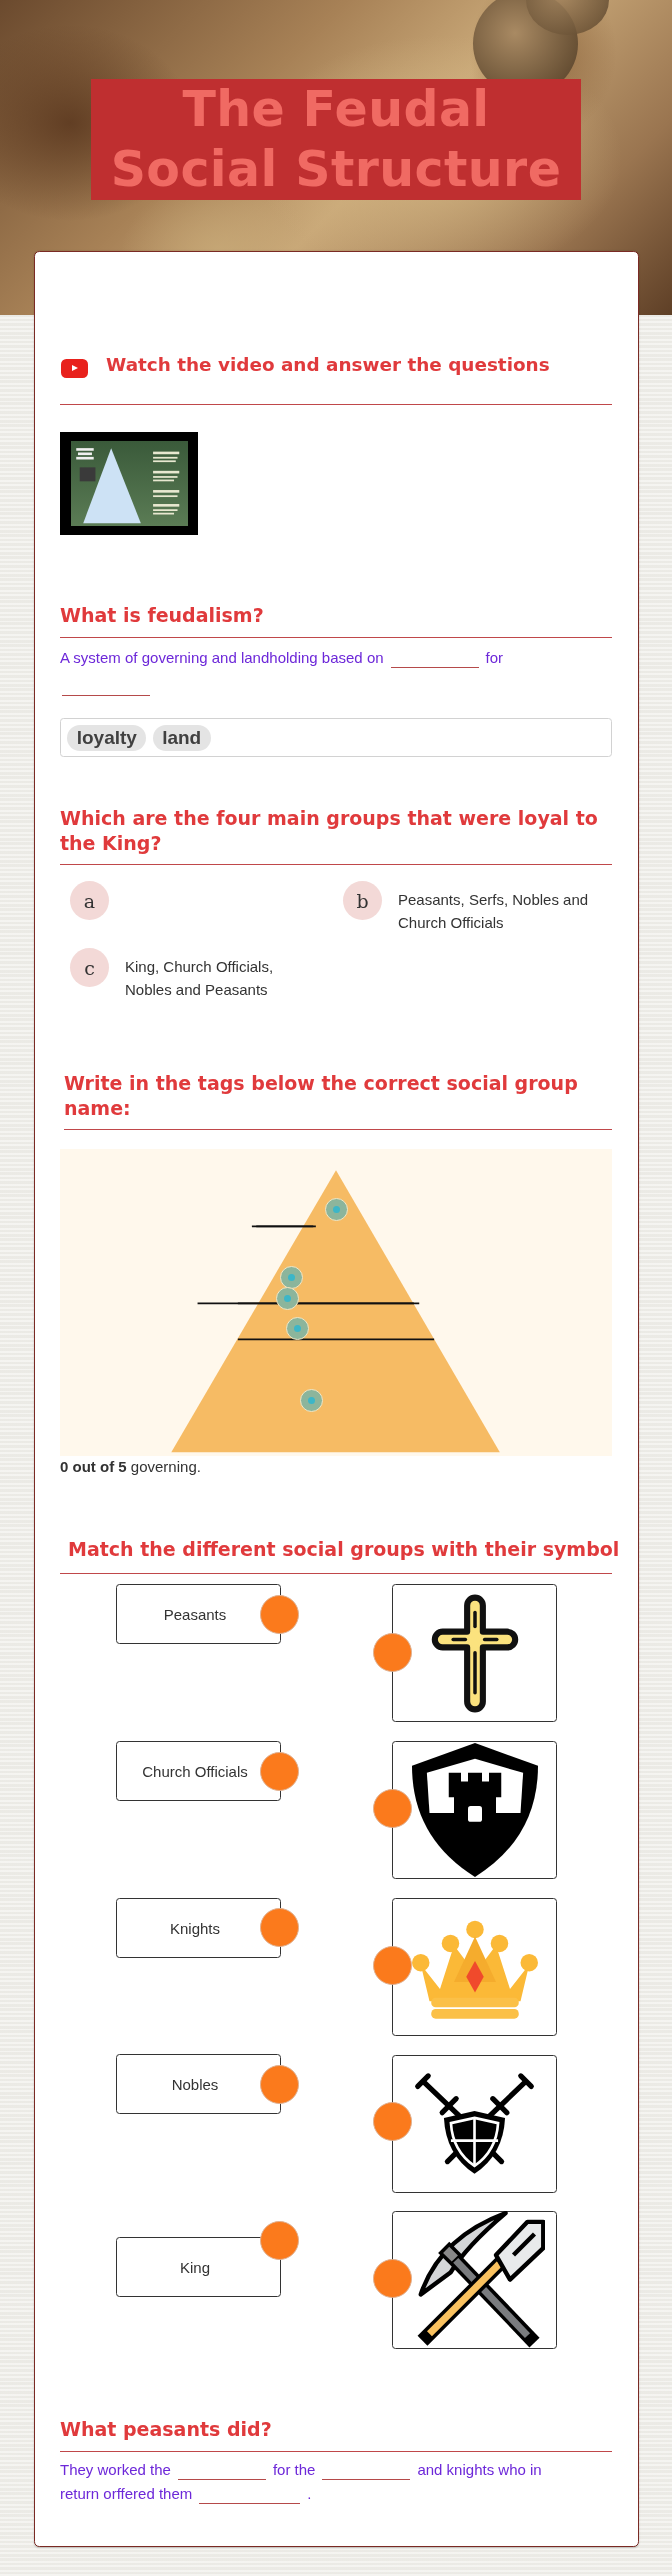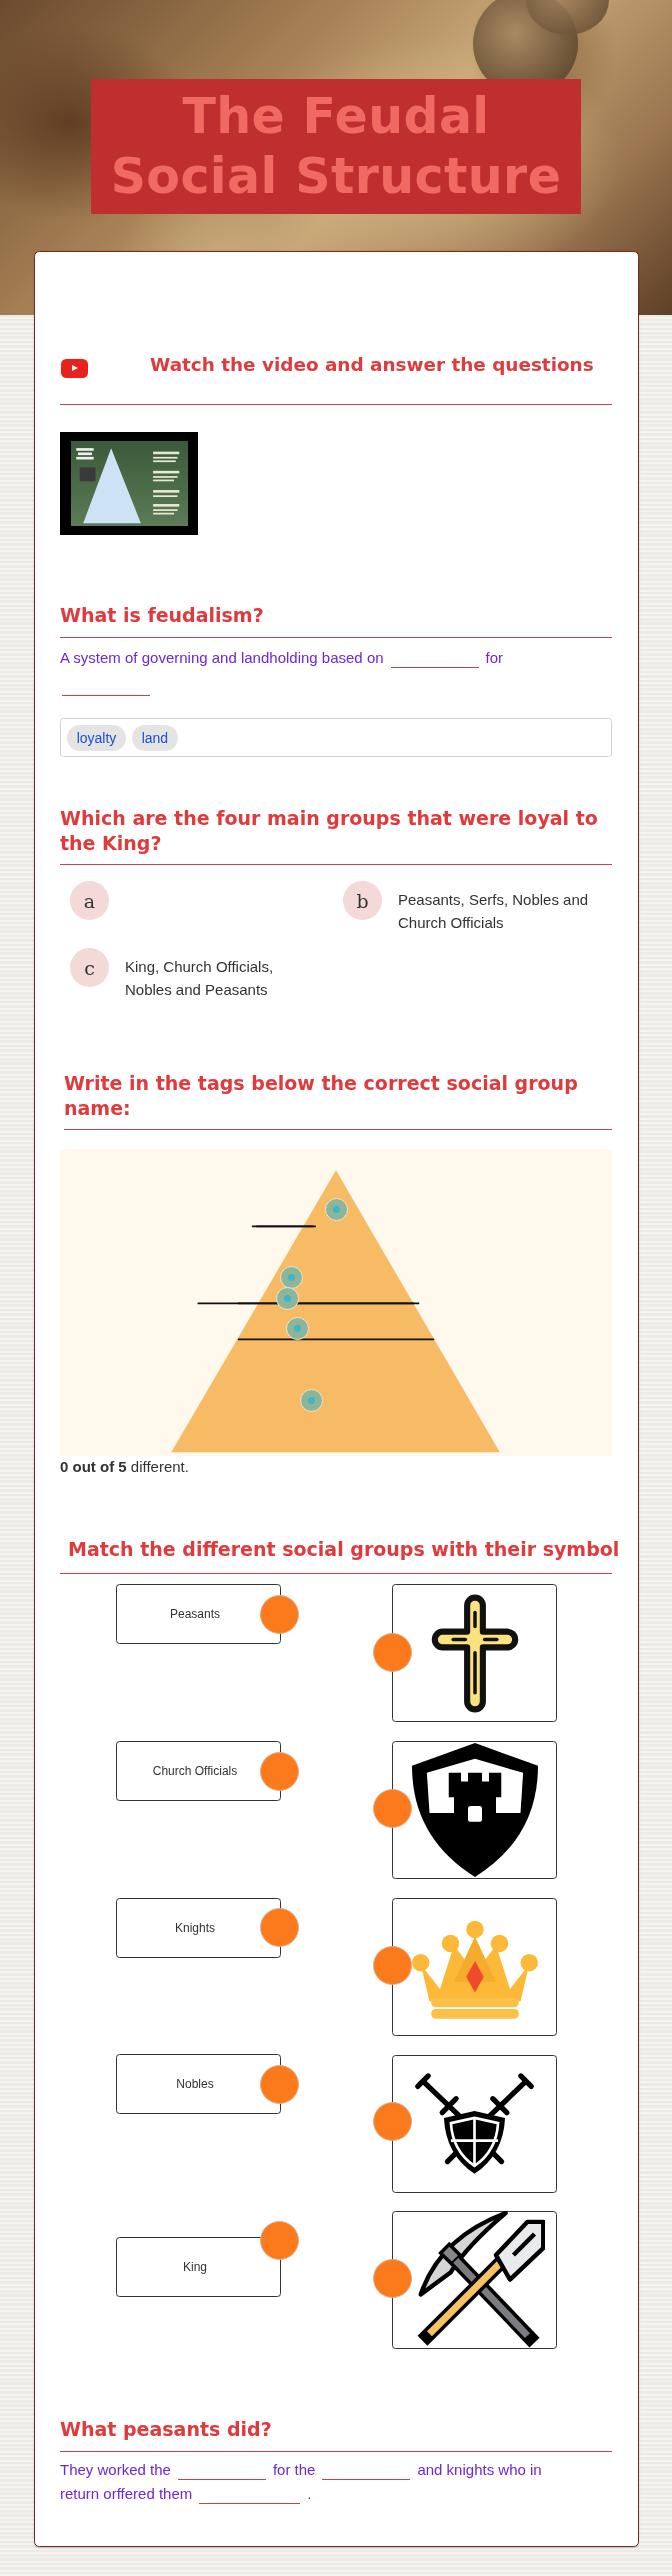--- a/index.html
+++ b/index.html
@@ -18,21 +18,21 @@
       radial-gradient(ellipse 175px 140px at 70px 123px, rgba(90,55,30,0.85), rgba(90,55,30,0) 70%),
       radial-gradient(ellipse 140px 105px at 219px 254px, rgba(200,170,120,0.8), rgba(200,170,120,0) 70%),
       radial-gradient(ellipse 263px 175px at 438px 158px, rgba(210,180,130,0.9), rgba(210,180,130,0) 70%),
       linear-gradient(135deg, #6b4a2e 0%, #a78156 35%, #c9a878 55%, #9a7550 80%, #5e3f26 100%);
   }
   .hero .coin {
     position: absolute; border-radius: 50%;
     background: radial-gradient(circle at 40% 40%, #a98a63, #6a5236 70%, #4a3826);
   }
   .title-banner {
-    position: absolute; left: 91px; top: 79px; width: 490px; height: 135px;
+    position: absolute; left: 91px; top: 79px; width: 490px; height: 121px;
     background: #bf2f30;
     display: flex; align-items: center; justify-content: center; text-align: center;
   }
   .title-banner h1 {
     color: #f06a63; font-family: "DejaVu Sans", sans-serif; font-weight: bold;
     font-size: 49px; line-height: 60px; letter-spacing: 0.4px;
   }
   .card {
     position: absolute; left: 34px; top: 251px; width: 605px; height: 2296px;
     background: #ffffff; border-radius: 5.3px;
@@ -60,36 +60,36 @@
     position: absolute; left: 10.5px; top: 8.8px; width: 117px; height: 85px;
     background: linear-gradient(180deg, #3a5a3a, #5b7c55);
   }
   .tag-box {
     position: absolute; left: 60px; top: 718px; width: 552px; height: 39px;
     border: 0.9px solid #d2d2d2; border-radius: 3.5px; padding: 6.1px;
     display: flex; gap: 6.1px; align-items: center;
   }
   .tag {
     background: #e4e4e4; border-radius: 13px; padding: 0 9.6px; height: 26px;
-    display: flex; align-items: center; font-size: 14px; color: #1d4ed8;
+    display: flex; align-items: center; font-size: 19px; color: #404040; font-weight: bold;
   }
   .option { position: absolute; display: flex; align-items: flex-start; }
   .option .letter {
     width: 39px; height: 39px; border-radius: 50%; background: #f3d9d7;
     display: flex; align-items: center; justify-content: center;
     font-size: 19px; color: #333; font-family: "DejaVu Serif", serif; flex-shrink: 0; margin-top: -7px;
   }
   .option .opt-text { margin-left: 16px; font-size: 15px; line-height: 23px; color: #333; width: 184px; }
   .pyramid-area { position: absolute; left: 60px; top: 1149px; width: 552px; height: 307px; background: #fff8ec; }
   .status-line { position: absolute; left: 60px; top: 1458px; font-size: 15px; color: #333; }
   .status-line b { font-weight: bold; }
   .match-left {
     position: absolute; width: 165px; height: 60px; border: 0.9px solid #333; border-radius: 3.5px;
     background: #fff; display: flex; align-items: center; justify-content: center;
-    font-size: 12px; color: #333; padding-right: 7px;
+    font-size: 15px; color: #333; padding-right: 7px;
   }
   .match-right {
     position: absolute; width: 165px; height: 138px; border: 0.9px solid #333; border-radius: 3.5px; background: #fff;
     display: flex; align-items: center; justify-content: center;
   }
   .dot {
     position: absolute; width: 39px; height: 39px; border-radius: 50%;
     background: #fb7a1c; border: 1.3px solid #e0b090;
   }
 </style>
@@ -104,21 +104,21 @@
 <div class="title-banner">
   <h1>
     <span>The Feudal</span><br>
     <span>Social Structure</span>
   </h1>
 </div>
 
 <div class="card"></div>
 
 <div class="yt-icon"></div>
-<div class="heading" style="left:106px;top:353px;font-size:18.4px;margin-left:44px;">Watch the video and answer the questions</div>
+<div class="heading" style="left:106px;top:353px;font-size:18.4px;">Watch the video and answer the questions</div>
 <div class="divider" style="left:60px;top:404px;width:552px;"></div>
 <div class="video-thumb">
   <div class="screen">
     <svg width="117" height="85" viewBox="0 0 134 97">
       <polygon points="46,8 14,94 80,94" fill="#cde2f5"></polygon>
       <rect x="8" y="8" width="24" height="18" fill="none"></rect>
       <rect x="10" y="30" width="18" height="16" fill="#3a3a3a"></rect>
       <g fill="#e8e8d0">
         <rect x="94" y="12" width="30" height="3"></rect>
           <rect x="94" y="18" width="28" height="2"></rect>
@@ -189,21 +189,21 @@
     <div class="abs" style="left:7px;top:7px;width:7px;height:7px;border-radius:50%;background:#3cb6c8;"></div>
   </div>
   <div class="abs" style="left:226px;top:168px;width:23px;height:23px;border-radius:50%;background:#8cb59c;border:1.3px solid #f2e6c4;">
     <div class="abs" style="left:7px;top:7px;width:7px;height:7px;border-radius:50%;background:#3cb6c8;"></div>
   </div>
   <div class="abs" style="left:240px;top:240px;width:23px;height:23px;border-radius:50%;background:#8cb59c;border:1.3px solid #f2e6c4;">
     <div class="abs" style="left:7px;top:7px;width:7px;height:7px;border-radius:50%;background:#3cb6c8;"></div>
   </div>
 </div>
 <div class="status-line">
-  <b>0 out of 5</b><span> different.</span>
+  <b>0 out of 5</b><span> governing.</span>
 </div>
 
 <div class="heading" style="left:60px;top:1537px;margin-left:8px;">Match the different social groups with their symbol</div>
 <div class="divider" style="left:60px;top:1573px;width:552px;"></div>
 
 <div class="match-left" style="left:116px;top:1584px;">Peasants</div>
 <div class="dot" style="left:260px;top:1595px;"></div>
 <div class="match-left" style="left:116px;top:1741px;">Church Officials</div>
 <div class="dot" style="left:260px;top:1752px;"></div>
 <div class="match-left" style="left:116px;top:1898px;">Knights</div>

